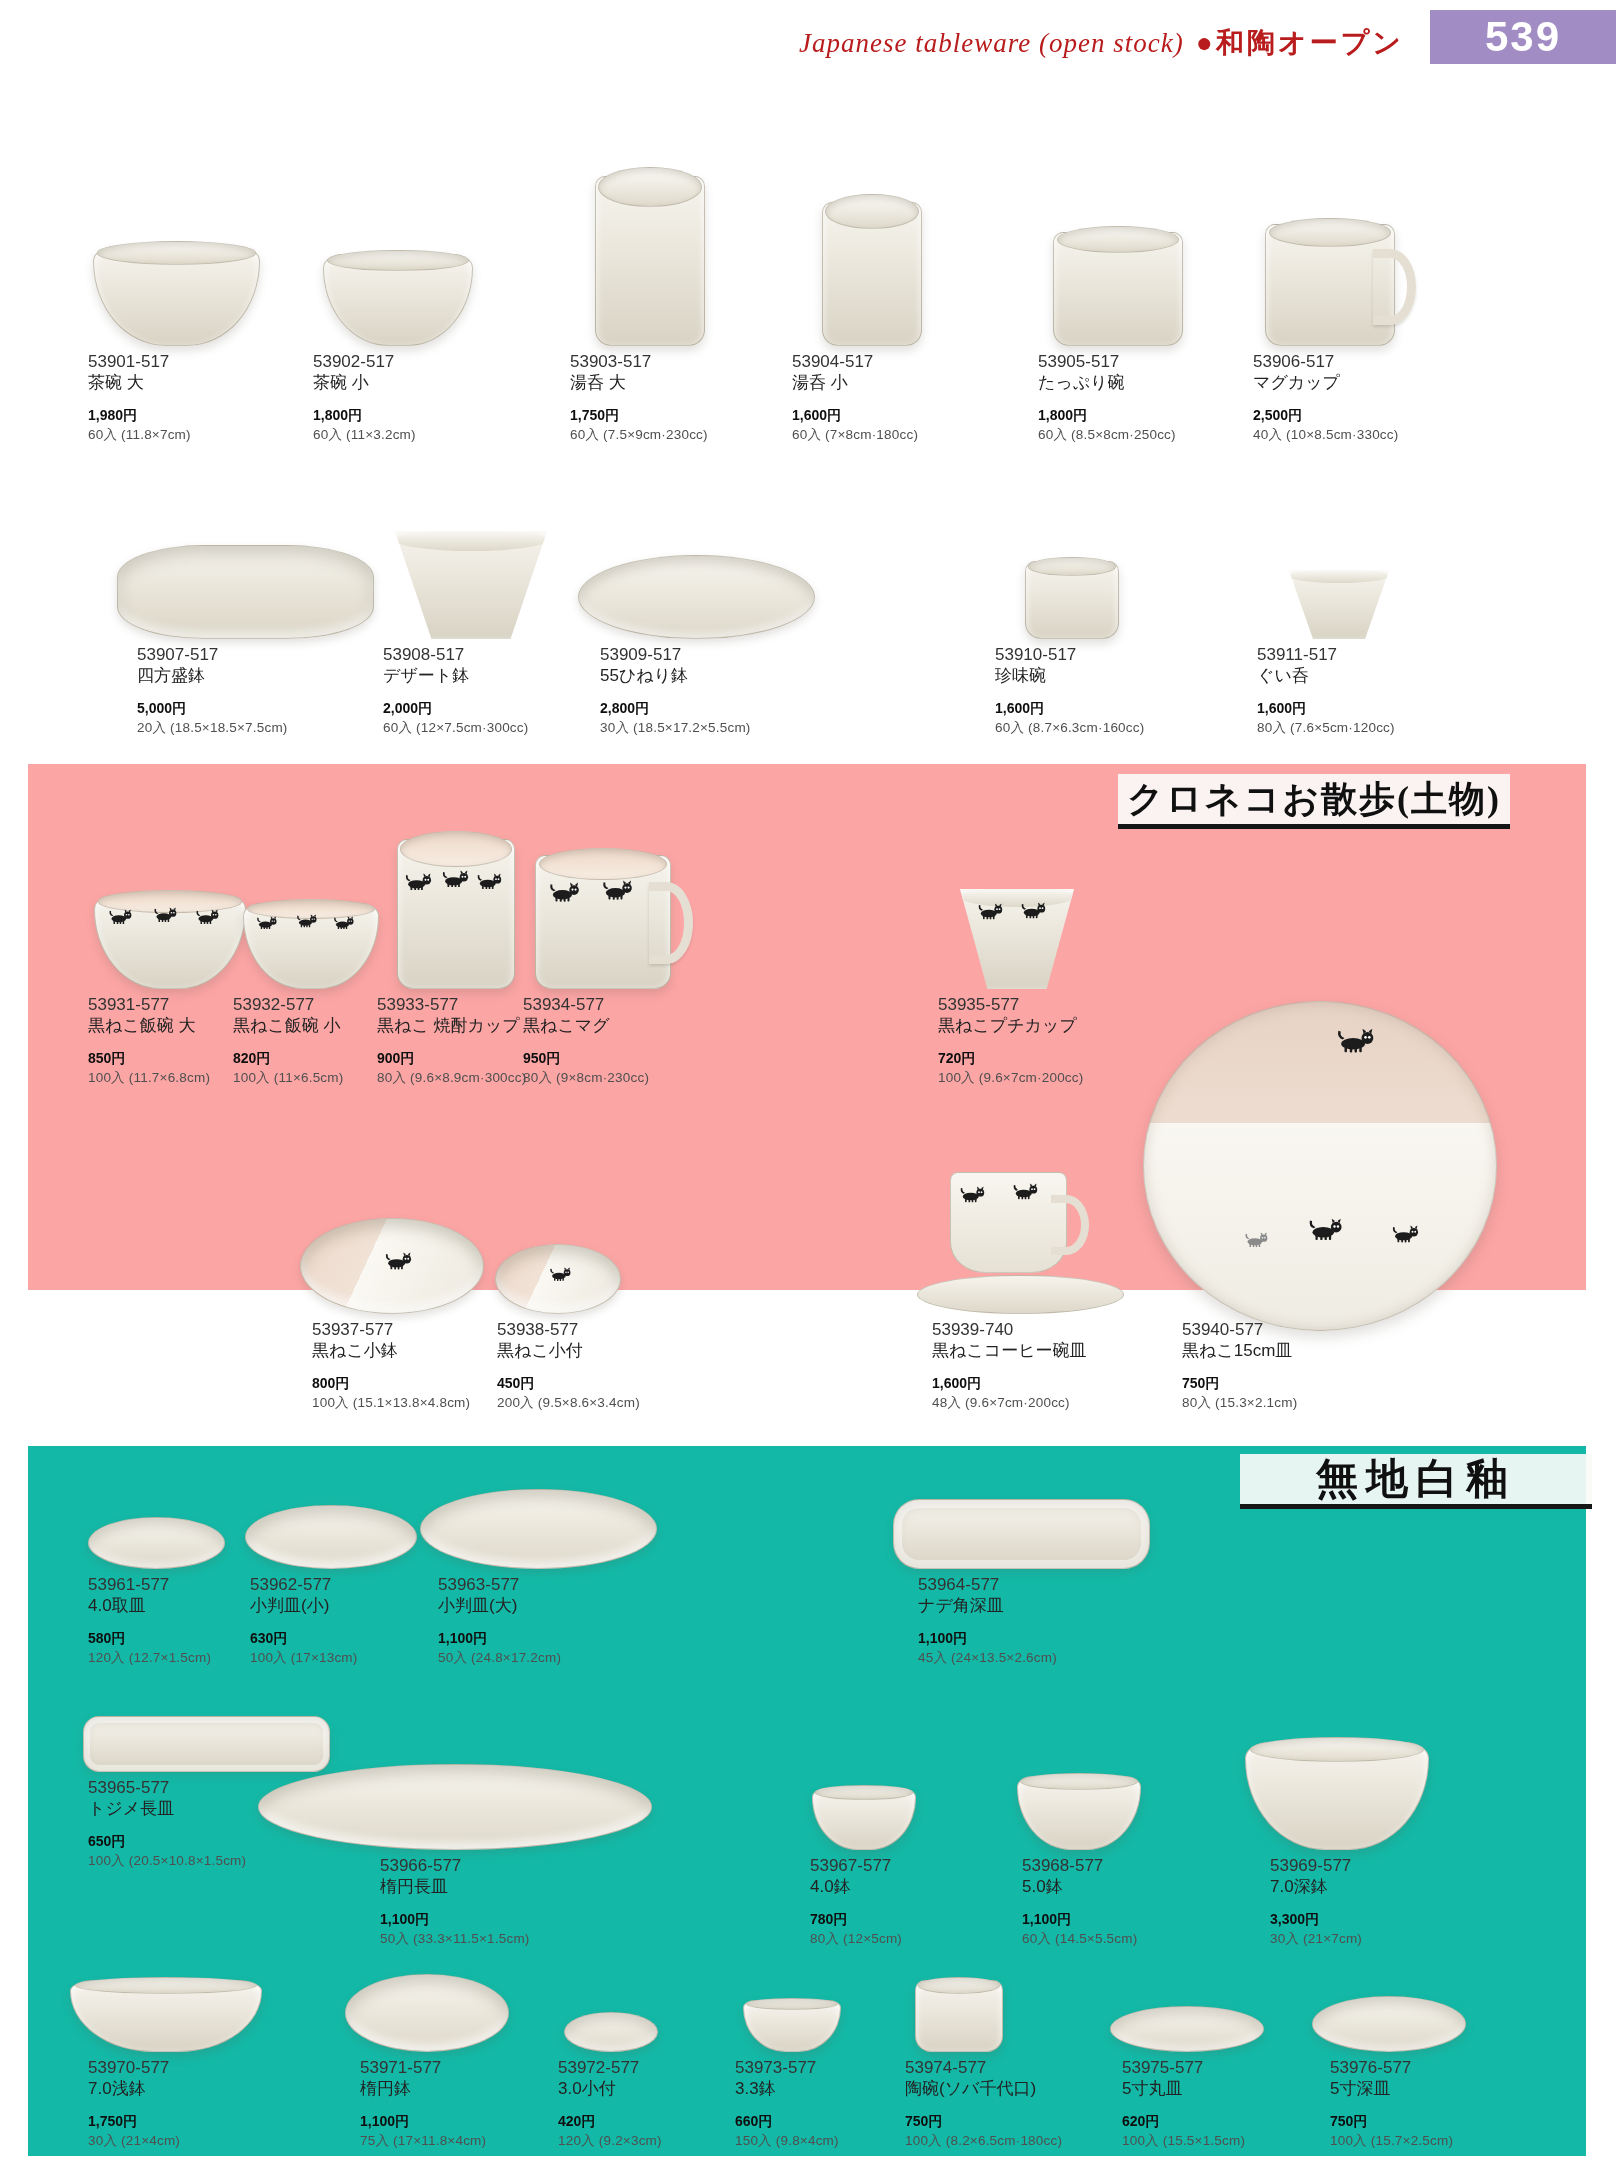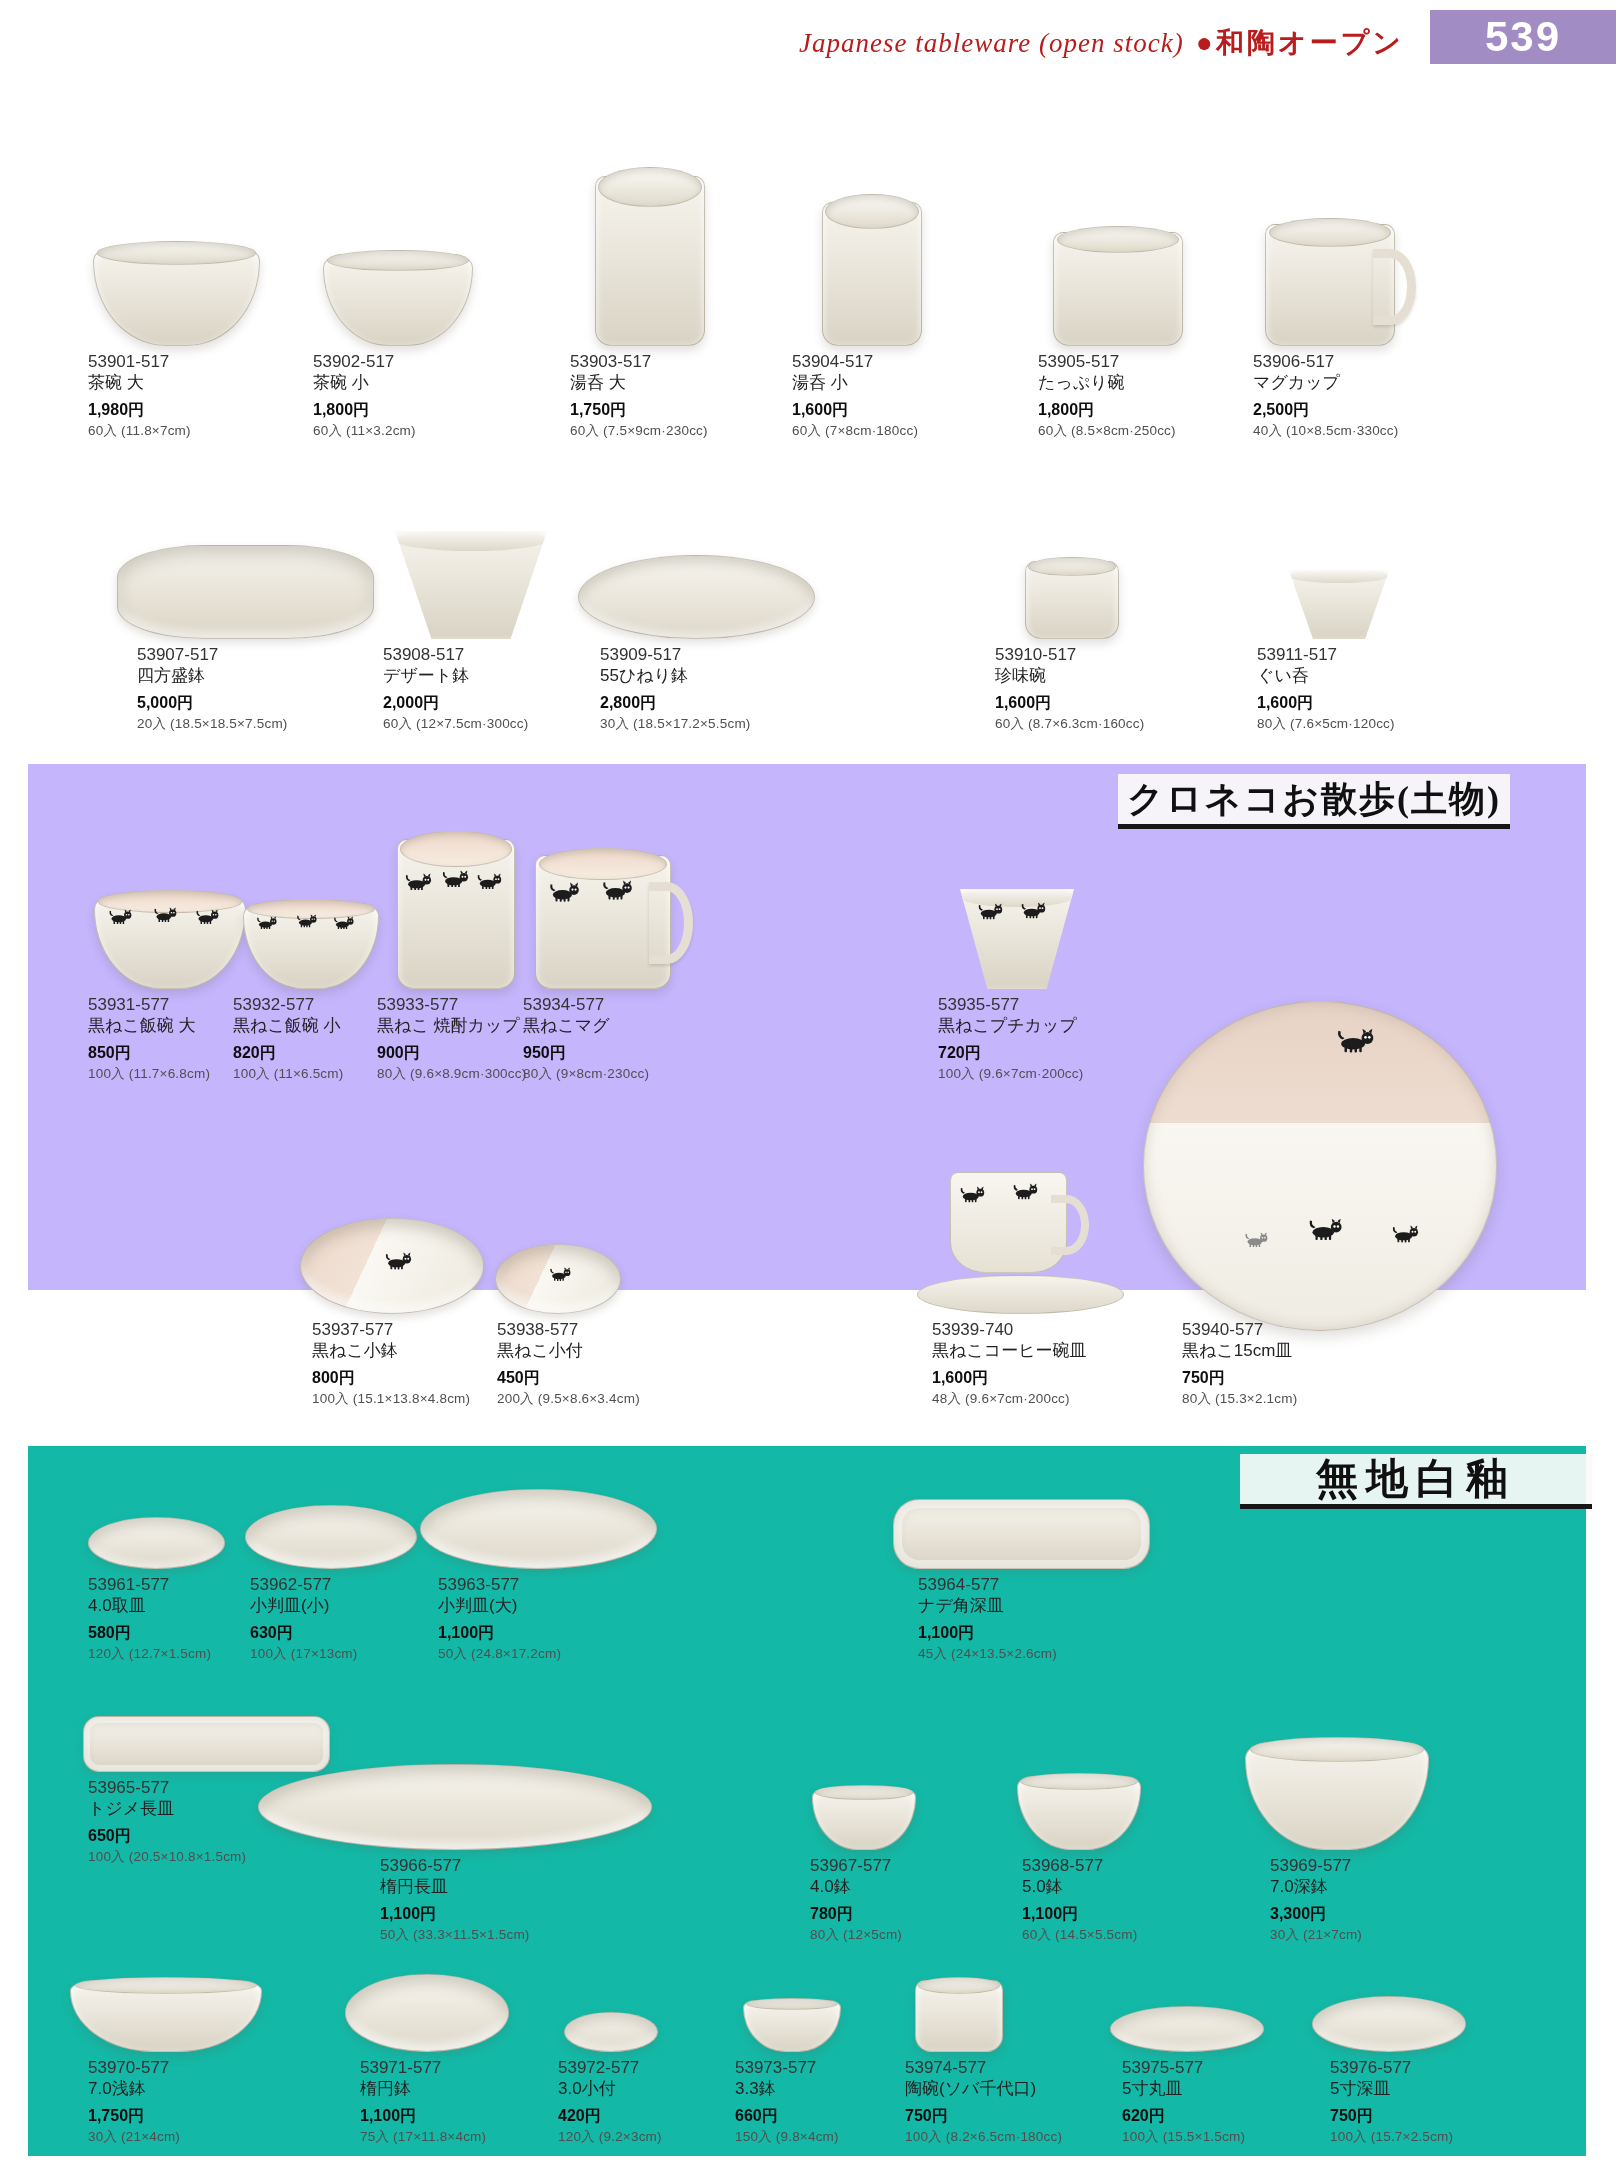--- a/index.html
+++ b/index.html
@@ -7,30 +7,30 @@
         font-family:"Liberation Sans","DejaVu Sans",sans-serif;color:#222;}
   
   .hdr{position:absolute;top:24px;right:212px;white-space:nowrap;color:#b91c1c;}
   .hdr .it{font-family:"Liberation Serif","DejaVu Serif",serif;font-style:italic;font-size:27px;letter-spacing:1px;}
   .hdr .bd{font-size:28px;font-weight:bold;margin-left:8px;letter-spacing:3px;}
   .pagenum{position:absolute;top:10px;right:0;width:186px;height:54px;background:#a18cc4;color:#fff;
            font-size:42px;font-weight:bold;display:flex;align-items:center;justify-content:center;letter-spacing:2px;}
   
   .sec{position:absolute;left:28px;width:1558px;}
   .sec1{top:68px;height:676px;background:#ffffff;}
-  .sec2{top:764px;height:526px;background:#c4b5fd;}
+  .sec2{top:764px;height:526px;background:#fca5a5;}
   .sec3{top:1446px;height:710px;background:#14b8a6;}
   .stitle{position:absolute;height:50px;display:flex;align-items:center;justify-content:center;
           font-family:"Liberation Serif","DejaVu Serif",serif;font-weight:bold;color:#101010;
           border-bottom:5px solid #161616;background:rgba(250,250,248,.92);}
   
   .card{position:absolute;width:240px;line-height:1.18;}
   .pcode{font-size:17px;color:#333;}
   .pname{font-size:17px;color:#222;margin-top:1px;}
-  .pprice{font-size:16px;font-weight:bold;color:#0e0e0e;margin-top:8px;}
+  .pprice{font-size:14px;font-weight:bold;color:#0e0e0e;margin-top:14px;}
   .pspec{font-size:13.5px;color:#4f4f4f;margin-top:3px;white-space:nowrap;letter-spacing:.2px;}
   
   .dish{position:absolute;bottom:calc(100% + 6px);
         background:linear-gradient(180deg,#f6f4ee 0%,#eae6db 45%,#d8d3c4 100%);
         border:1px solid rgba(160,153,135,.55);
         box-shadow:0 5px 10px rgba(95,90,75,.18),inset 0 3px 8px rgba(255,255,255,.8);}
   .d-bowl{border-radius:14% 14% 46% 46%/16% 16% 90% 90%;}
   .d-bowl::before,.d-cup::before,.d-mug::before{content:"";position:absolute;left:2%;top:-6%;width:96%;height:24%;
         border-radius:50%;background:linear-gradient(180deg,#fbfaf6,#dfdacb);
         border:1px solid rgba(160,153,135,.5);box-shadow:inset 0 3px 6px rgba(120,112,92,.25);box-sizing:border-box;}

